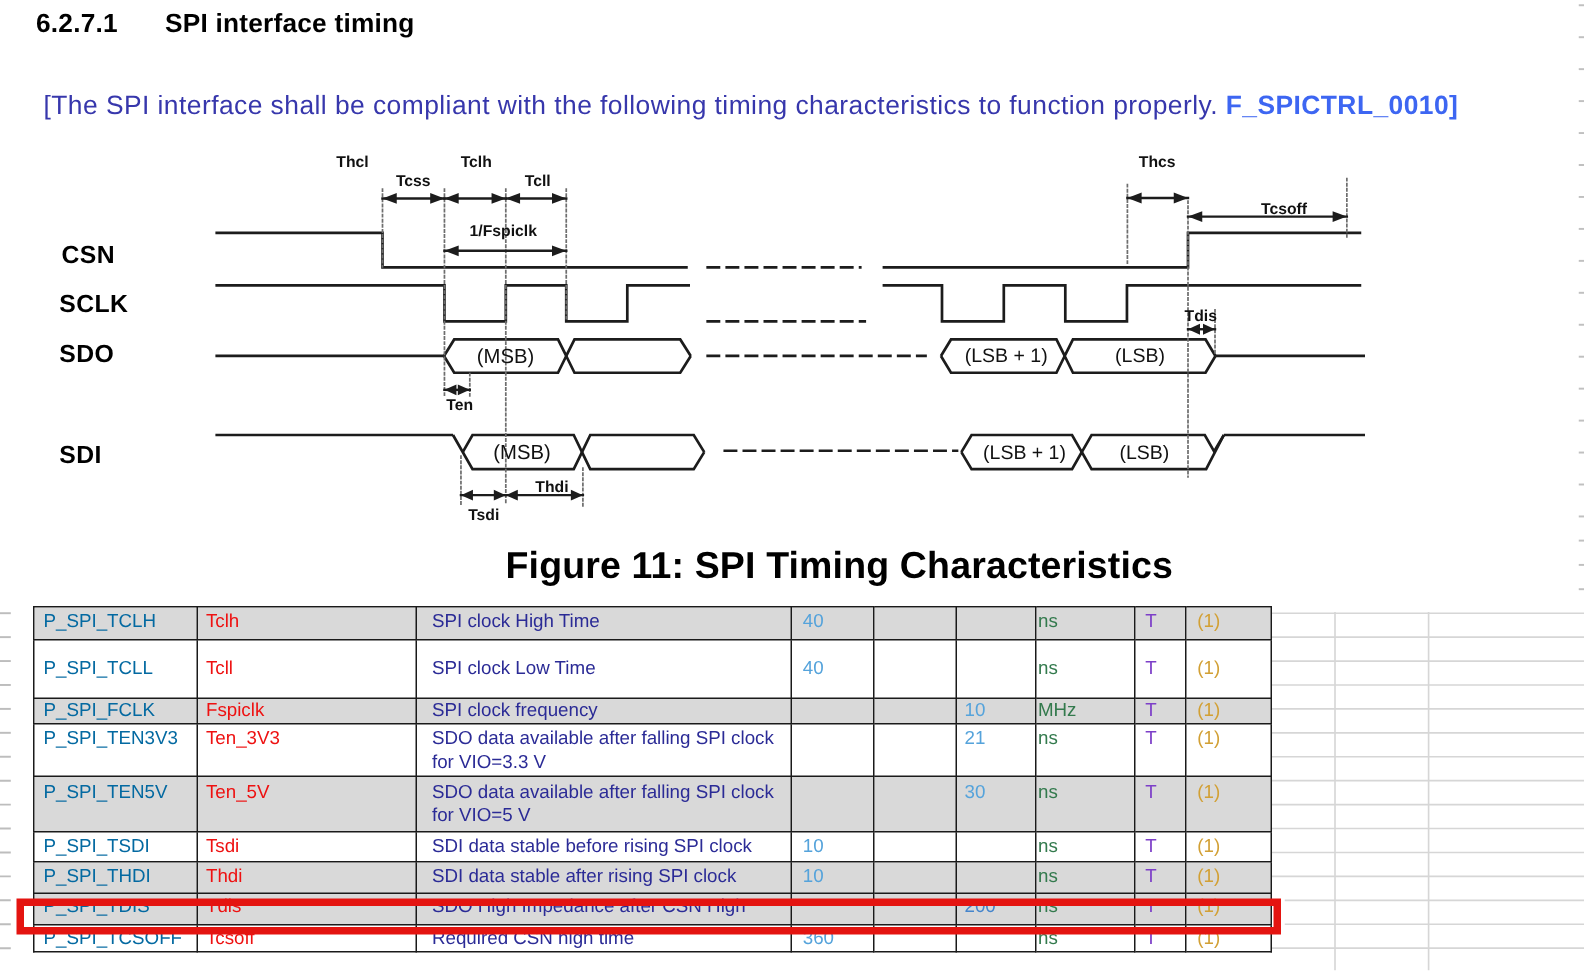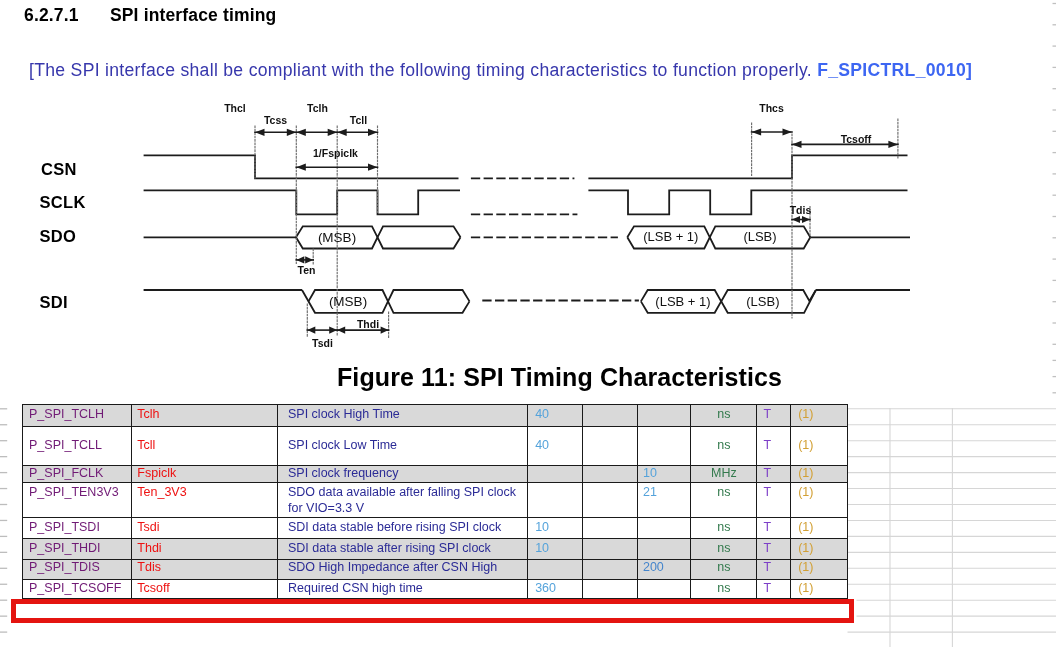--- a/index.html
+++ b/index.html
@@ -7,26 +7,26 @@
      font-family:"Liberation Sans",sans-serif;}
 .abs{position:absolute;}
 #heading{left:24px;top:6.6px;font-size:17.5px;letter-spacing:0.15px;font-weight:bold;color:#000;white-space:pre;line-height:1;text-align:center;}
 #para{left:29px;top:61.5px;font-size:17.6px;letter-spacing:0.3px;color:#3737AC;white-space:pre;line-height:1;}
 #para b{color:#3D66F2;}
 #caption{left:337px;top:365.3px;font-size:25px;letter-spacing:0.1px;font-weight:bold;color:#000;white-space:pre;line-height:1;}
 table{border-collapse:collapse;table-layout:fixed;}
 td{border:1px solid #1a1a1a;font-size:12.5px;padding:0;vertical-align:middle;
    overflow:hidden;white-space:nowrap;line-height:15.9px;}
 td.c1{padding-left:6.5px;} td.c2{padding-left:5.5px;} td.c3{padding-left:9.5px;}
-td.c4{padding-left:7.5px;} td.c6{padding-left:4.5px;} td.c7{padding-left:1px;text-align:center;}
+td.c4{padding-left:7.5px;} td.c6{padding-left:4.5px;} td.c7{padding-left:1px;}
 td.c8{padding-left:6.5px;} td.c9{padding-left:7px;}
 td.tp{vertical-align:top;padding-top:2.6px;}
 tr.tdisrow td{vertical-align:top;padding-top:0.7px;}
 tr.g td{background:#D9D9D9;}
-td.c1{color:#701a75;}
+td.c1{color:#0369a1;}
 td.c2{color:#EE1111;}
 td.c3{color:#2B2B96;}
 td.c4{color:#55A3DB;}
 td.c7{color:#337A4D;}
 td.c8{color:#7D3FC8;}
 td.c9{color:#D2A035;}
 #redbox{left:11.4px;top:598.7px;width:832.8px;height:14.8px;border:5.1px solid #E41410;background:transparent;}
 </style>
 </head>
 <body>
@@ -227,20 +227,31 @@
           <td class="c1 tp">P_SPI_TEN3V3</td>
           <td class="c2 tp">Ten_3V3</td>
           <td class="c3 tp">SDO data available after falling SPI clock<br>for VIO=3.3 V</td>
           <td class="c4 tp"></td>
           <td></td>
           <td class="c4 c6 tp">21</td>
           <td class="c7 tp">ns</td>
           <td class="c8 tp">T</td>
           <td class="c9 tp">(1)</td>
         </tr>
+<tr class="g" style="height:36.7px">
+          <td class="c1 tp">P_SPI_TEN5V</td>
+          <td class="c2 tp">Ten_5V</td>
+          <td class="c3 tp">SDO data available after falling SPI clock<br>for VIO=5 V</td>
+          <td class="c4 tp"></td>
+          <td></td>
+          <td class="c4 c6 tp">30</td>
+          <td class="c7 tp">ns</td>
+          <td class="c8 tp">T</td>
+          <td class="c9 tp">(1)</td>
+        </tr>
 <tr style="height:20.8px">
           <td class="c1">P_SPI_TSDI</td>
           <td class="c2">Tsdi</td>
           <td class="c3">SDI data stable before rising SPI clock</td>
           <td class="c4">10</td>
           <td></td>
           <td class="c4"></td>
           <td class="c7">ns</td>
           <td class="c8">T</td>
           <td class="c9">(1)</td>

